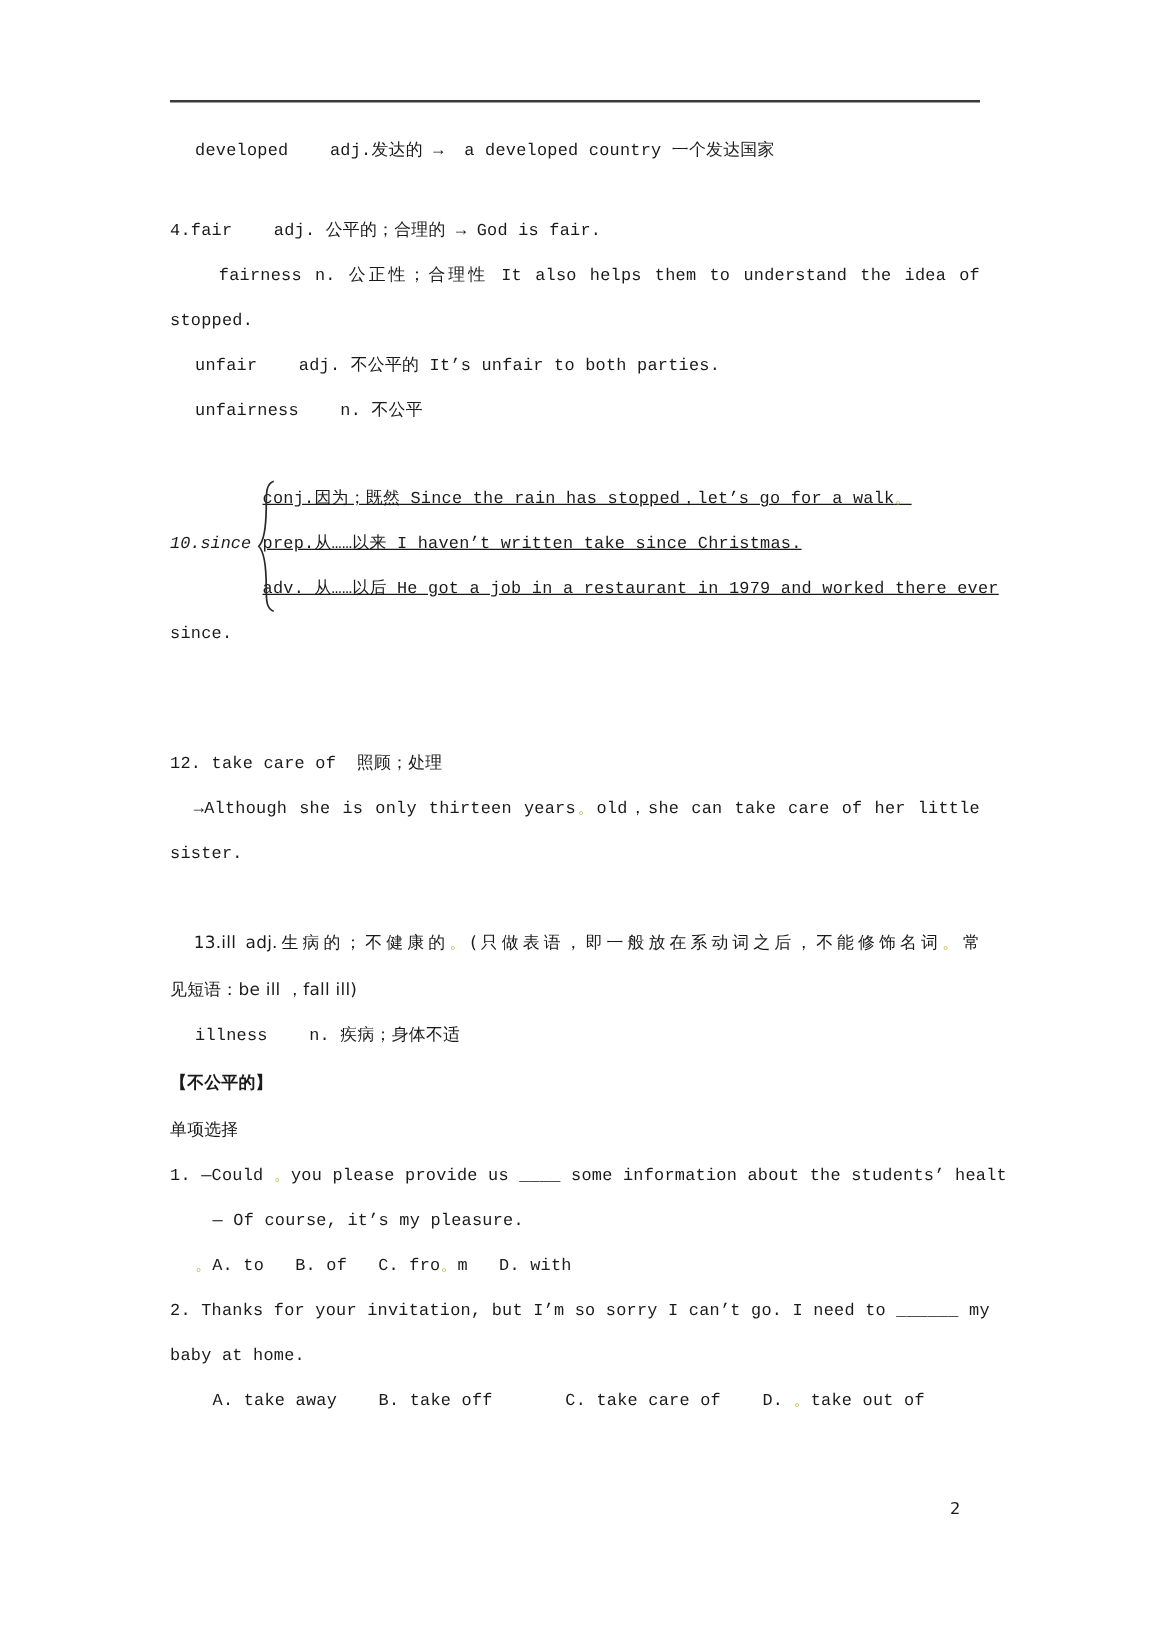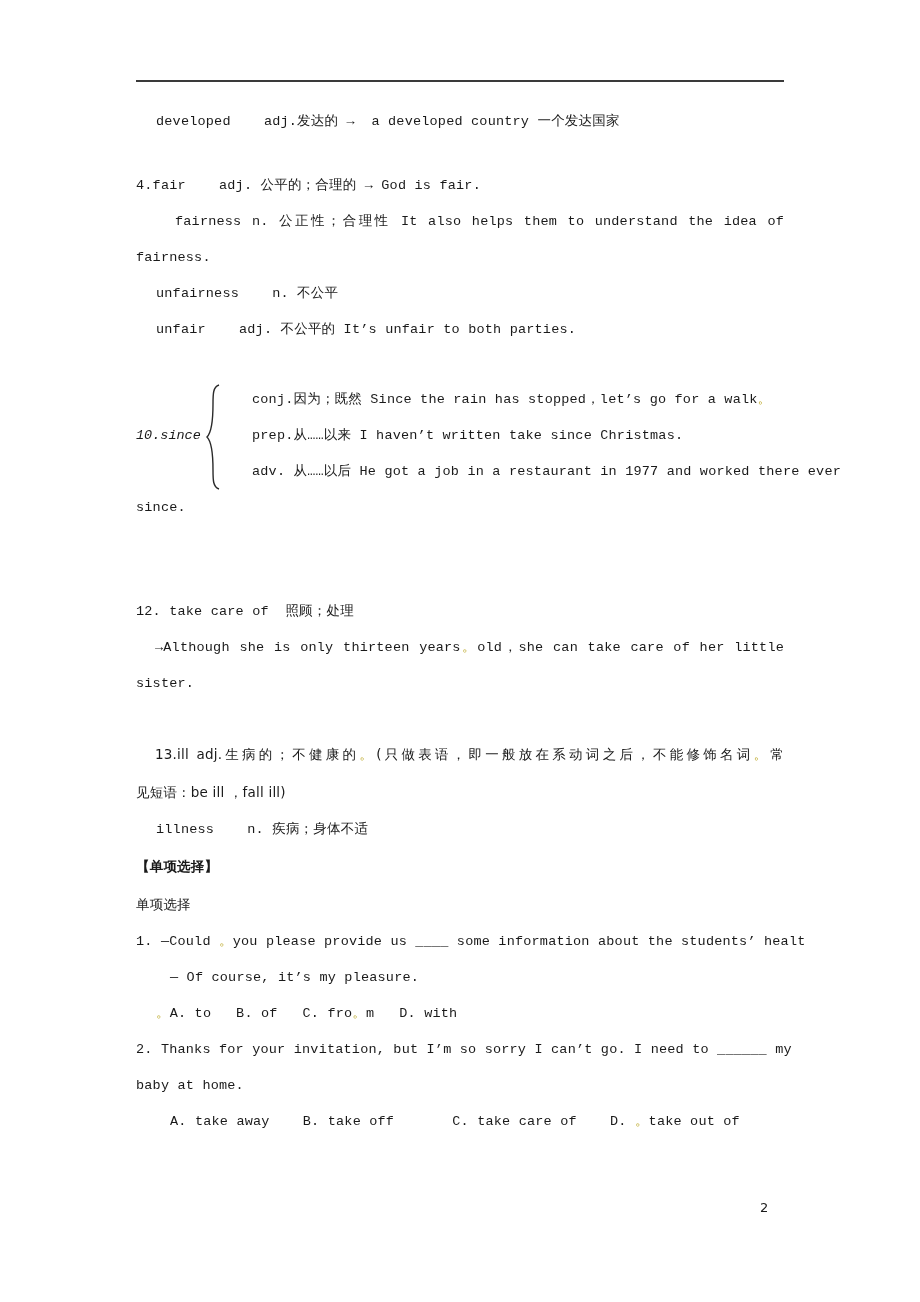--- a/index.html
+++ b/index.html
@@ -81,21 +81,22 @@
   .brace-glyph {
     position: absolute;
     left: 70px;
     top: 2px;
     width: 16px;
     height: 106px;
     font-size: 13.5px;
   }
   .brace-glyph svg { display: block; }
   .brace-rows {
-    margin-left: 116px;
+    margin-left: 74px;
+    text-decoration: underline;
   }
   .brace-rows .line {
     line-height: 36px;
   }
   .page-number {
     position: absolute;
     left: 760px;
     top: 1200px;
     width: 40px;
     font-family: "DejaVu Sans", "Liberation Sans", sans-serif;
@@ -113,60 +114,60 @@
 
   <div class="content">
 
     <div class="line indent1"><span>developed    adj.发达的 →  a developed country 一个发达国家</span></div>
 
     <div class="gap-md"></div>
 
     <div class="line"><span>4.fair    adj. 公平的；合理的 → God is fair.</span></div>
 
     <div class="line just indent1"><span>fairness    n. 公正性；合理性 It also helps them to understand the idea of</span></div>
-    <div class="line"><span>fairness.</span></div>
+    <div class="line"><span>stopped.</span></div>
+
+    <div class="line indent1"><span>unfair    adj. 不公平的 It’s unfair to both parties.</span></div>
 
     <div class="line indent1"><span>unfairness    n. 不公平</span></div>
-
-    <div class="line indent1"><span>unfair    adj. 不公平的 It’s unfair to both parties.</span></div>
 
     <div class="gap-lg"></div>
 
     <div class="brace-block">
       <div class="brace-label">10.since</div>
       <div class="brace-glyph">
         <svg width="16" height="106" viewBox="0 0 16 106" xmlns="http://www.w3.org/2000/svg">
           <path d="M13 1 C7 3 7 10 7 20 C7 34 6 48 1 53 C6 58 7 72 7 86 C7 96 7 103 13 105" fill="none" stroke="#2a2a2a" stroke-width="1.4"></path>
         </svg>
       </div>
       <div class="brace-rows">
         <div class="line"><span>conj.因为；既然 Since the rain has stopped，let’s go for a walk<span class="mark">。</span></span></div>
         <div class="line"><span>prep.从……以来 I haven’t written take since Christmas.</span></div>
-        <div class="line"><span>adv. 从……以后 He got a job in a restaurant in 1977 and worked there ever</span></div>
+        <div class="line"><span>adv. 从……以后 He got a job in a restaurant in 1979 and worked there ever</span></div>
       </div>
     </div>
     <div class="line"><span>since.</span></div>
 
     <div class="gap-lg"></div>
 
 
     <div class="gap-lg"></div>
 
     <div class="line"><span>12. take care of  照顾；处理</span></div>
     <div class="line just"><span>→Although she is only thirteen years<span class="mark">。</span>old，she can take care of her little</span></div>
     <div class="line"><span>sister.</span></div>
 
     <div class="gap-lg"></div>
 
     <div class="line just"><span class="cjk">13.ill   adj.生病的；不健康的<span class="mark">。</span>(只做表语，即一般放在系动词之后，不能修饰名词<span class="mark">。</span>常</span></div>
     <div class="line"><span class="cjk">见短语：be ill ，fall ill)</span></div>
 
     <div class="line indent1"><span>illness    n. 疾病；身体不适</span></div>
 
-    <div class="line"><span class="bold-cjk">【单项选择】</span></div>
+    <div class="line"><span class="bold-cjk">【不公平的】</span></div>
 
     <div class="line"><span class="cjk">单项选择</span></div>
 
     <div class="line"><span>1. —Could <span class="mark">。</span>you please provide us ____ some information about the students’ healt</span></div>
     <div class="line indent2"><span>— Of course, it’s my pleasure.</span></div>
     <div class="line indent1"><span><span class="mark">。</span>A. to   B. of   C. fro<span class="mark">。</span>m   D. with</span></div>
 
     <div class="line"><span>2. Thanks for your invitation, but I’m so sorry I can’t go. I need to ______ my</span></div>
     <div class="line"><span>baby at home.</span></div>
     <div class="line indent2"><span>A. take away    B. take off       C. take care of    D. <span class="mark">。</span>take out of</span></div>

